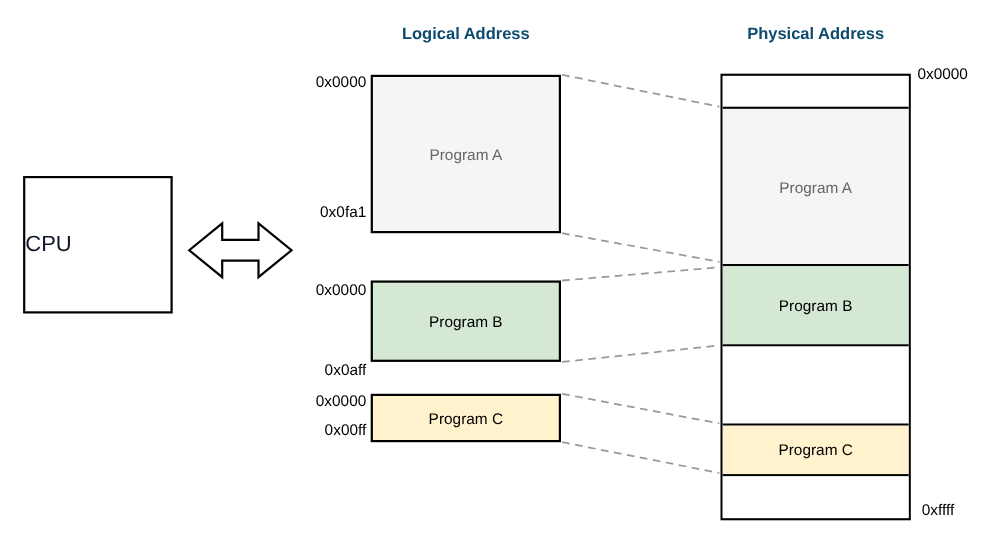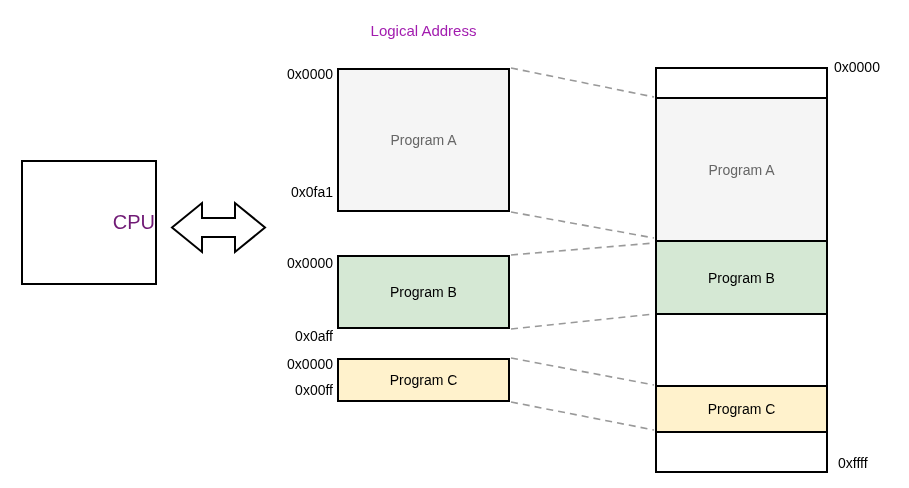--- a/index.html
+++ b/index.html
@@ -21,39 +21,39 @@
     width: 909px; height: 488px;
     pointer-events: none;
     z-index: 0;
   }
   .col-title {
     position: absolute;
     top: 22px;
     width: 173px;
     text-align: center;
     font-size: 15px;
-    font-weight: normal;
-    color: #a21caf;
+    font-weight: bold;
+    color: #0c4a6e;
     z-index: 2;
   }
   #logical-title  { left: 337px; }
   #physical-title { left: 655px; }
 
   .cpu-box {
     position: absolute;
     left: 21px; top: 160px;
     width: 136px; height: 125px;
     background: #ffffff;
     border: 2px solid #000000;
     box-sizing: border-box;
     display: flex;
     align-items: center;
-    justify-content: flex-end;
+    justify-content: flex-start;
     font-size: 20px;
-    color: #701a75;
+    color: #0f172a;
     z-index: 1;
   }
   .arrow-wrap {
     position: absolute;
     left: 170px; top: 200px;
     width: 97px; height: 55px;
     z-index: 1;
   }
 
   .mem-block {
@@ -145,20 +145,21 @@
     <span>CPU</span>
   </div>
 
   <div class="arrow-wrap">
     <svg width="97" height="55" viewBox="0 0 97 55" xmlns="http://www.w3.org/2000/svg">
       <polygon points="2,27.5 32,3 32,18 65,18 65,3 95,27.5 65,52 65,37 32,37 32,52" fill="#ffffff" stroke="#000000" stroke-width="2" stroke-linejoin="miter"></polygon>
     </svg>
   </div>
 
   <div class="col-title" id="logical-title">Logical Address</div>
+  <div class="col-title" id="physical-title">Physical Address</div>
 
   <div class="mem-block" id="block-a">
     <span>Program A</span>
   </div>
   <div class="mem-block" id="block-b">
     <span>Program B</span>
   </div>
   <div class="mem-block" id="block-c">
     <span>Program C</span>
   </div>

